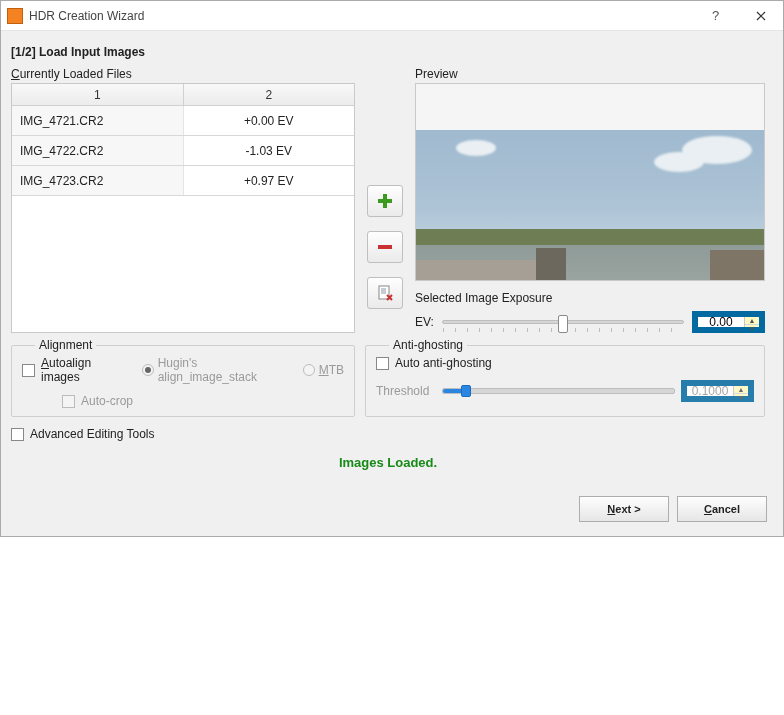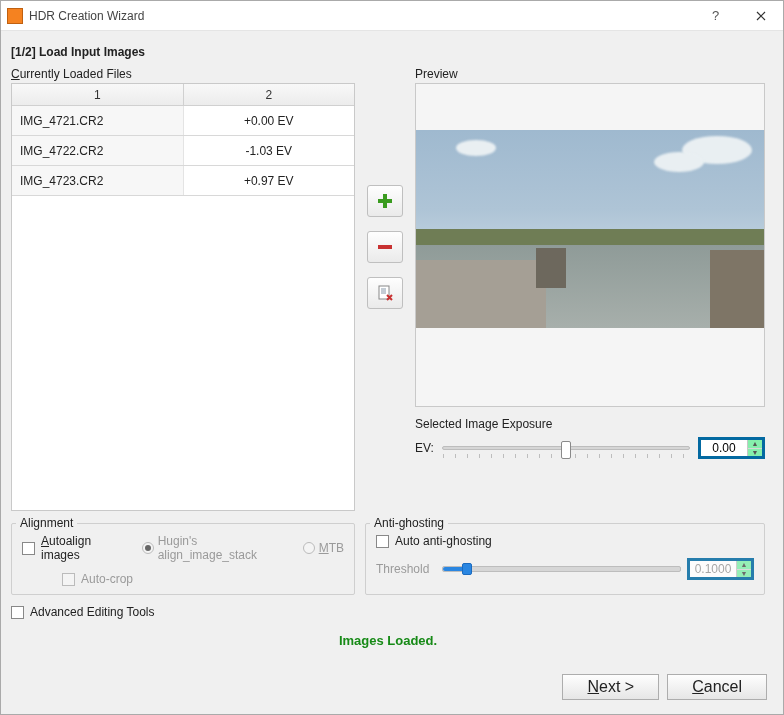--- a/index.html
+++ b/index.html
@@ -1,17 +1,17 @@
 <!DOCTYPE html>
 <html><head>
 <meta charset="utf-8">
 <style>
   * { box-sizing: border-box; font-family: "Segoe UI", Tahoma, sans-serif; }
   html,body { margin:0; padding:0; background:#fff; }
-  .window { width:784px; height:715px; border:1px solid #aaa; background:#f0f0f0; display:flex; flex-direction:column; }
+  .window { width:784px; height:537px; border:1px solid #aaa; background:#f0f0f0; display:flex; flex-direction:column; }
   .titlebar { height:30px; background:#fff; display:flex; align-items:center; padding:0 0 0 6px; border-bottom:1px solid #e5e5e5; }
   .titlebar .icon-app { width:16px; height:16px; margin-right:6px; background:#f58220; border:1px solid #c06010; }
   .titlebar .title { font-size:12px; color:#444; flex:0 0 auto; }
   .titlebar .win-controls { margin-left:auto; display:flex; }
   .win-btn { width:45px; height:30px; display:flex; align-items:center; justify-content:center; color:#555; font-size:13px; }
   .body { flex:1 1 auto; padding:14px 18px 10px 10px; display:flex; flex-direction:column; font-size:12px; color:#222; overflow:hidden; }
   .step-label { font-weight:bold; margin-bottom:8px; }
   .main-row { display:flex; gap:10px; flex:1 1 auto; min-height:0; }
   .left-col { width:344px; display:flex; flex-direction:column; }
   .mid-col { width:40px; display:flex; flex-direction:column; align-items:center; gap:14px; padding-top:118px; }
@@ -35,41 +35,41 @@
   .preview-box { border:1px solid #c9c9c9; height:324px; background:#f5f5f5; position:relative; overflow:hidden; margin-bottom:10px; }
   .preview-img { position:absolute; left:0; right:0; top:46px; height:198px; }
   
   .sky { position:absolute; inset:0; background:linear-gradient(#9fb9cf 0%, #aec4d6 40%, #c0d2df 60%); }
   .cloud { position:absolute; background:#e9eff2; border-radius:50%; filter:blur(1px); }
   .water { position:absolute; left:0; right:0; top:58%; bottom:0; background:linear-gradient(#8f9b98,#a7afab); }
   .land { position:absolute; top:50%; height:10%; left:0; right:0; background:#6f7d55; }
   .wall { position:absolute; bottom:0; background:#a59f95; }
   
   .groupbox { border:1px solid #cfcfcf; border-radius:2px; padding:10px 10px 8px 10px; position:relative; margin-top:0; background:#f0f0f0; }
-  .groupbox .legend { position:absolute; top:-8px; left:4px; background:#f0f0f0; padding:0 4px; font-size:12px; color:#222; }
+  .groupbox .legend { position:absolute; top:-8px; left:23px; background:#f0f0f0; padding:0 4px; font-size:12px; color:#222; }
   .row { display:flex; align-items:center; gap:6px; font-size:12px; }
   .checkbox { width:13px; height:13px; border:1px solid #888; background:#fff; display:inline-block; flex:0 0 auto; }
   .radio { width:12px; height:12px; border:1px solid #888; border-radius:50%; background:#fff; display:inline-block; flex:0 0 auto; position:relative; }
   .radio.checked::after { content:""; position:absolute; inset:2px; background:#666; border-radius:50%; }
   .disabled { color:#9a9a9a; }
   .disabled .checkbox, .disabled .radio { border-color:#bbb; background:#f4f4f4; }
   
   .slider-track { height:4px; background:#d6d6d6; border:1px solid #bdbdbd; border-radius:2px; position:relative; flex:1; }
   .slider-thumb { position:absolute; top:-6px; width:10px; height:18px; background:#fff; border:1px solid #8a8a8a; border-radius:2px; }
   .slider-blue .slider-fill { position:absolute; left:0; top:0; bottom:0; background:#2a86e1; border-radius:2px; }
   .slider-blue .slider-thumb2 { position:absolute; top:-4px; width:10px; height:12px; background:#2a86e1; border:1px solid #1b6bc0; border-radius:2px; }
   
-  .spin { display:flex; border:3px solid #0369a1; background:#86efac; height:22px; }
+  .spin { display:flex; border:6px solid #0369a1; background:#fef9c3; height:22px; }
   .spin input { border:none; width:46px; text-align:center; font-size:12px; outline:none; background:#fff; }
   .spin .arrows { width:15px; display:flex; flex-direction:column; border-left:1px solid #c7c7c7; }
   .spin .arrows div { flex:1; display:flex; align-items:center; justify-content:center; font-size:7px; color:#555; cursor:pointer; }
   .spin .arrows div:first-child { border-bottom:1px solid #d7d7d7; }
   .status-line { text-align:center; color:#178a17; font-weight:bold; font-size:13px; padding:14px 0 6px; }
   .bottom-bar { display:flex; justify-content:flex-end; gap:8px; padding:10px 16px 14px; }
-  .btn { min-width:90px; height:26px; border:1px solid #adadad; background:linear-gradient(#fefefe,#e6e6e6); font-size:16px; color:#222; cursor:pointer; padding:0 24px; }
+  .btn { min-width:90px; height:26px; border:1px solid #adadad; background:linear-gradient(#fefefe,#e6e6e6); font-size:11px; color:#222; cursor:pointer; padding:0 24px;font-weight:bold; }
   .exposure-row { display:flex; align-items:center; gap:8px; }
   .ticks { position:absolute; left:0; right:0; top:7px; height:4px; background-image:repeating-linear-gradient(90deg,#bdbdbd 0 1px,transparent 1px 12px); }
 </style>
 </head>
 <body>
 
 <div class="window">
   <div class="titlebar">
     <div class="icon-app"></div>
     <div class="title">HDR Creation Wizard</div>

